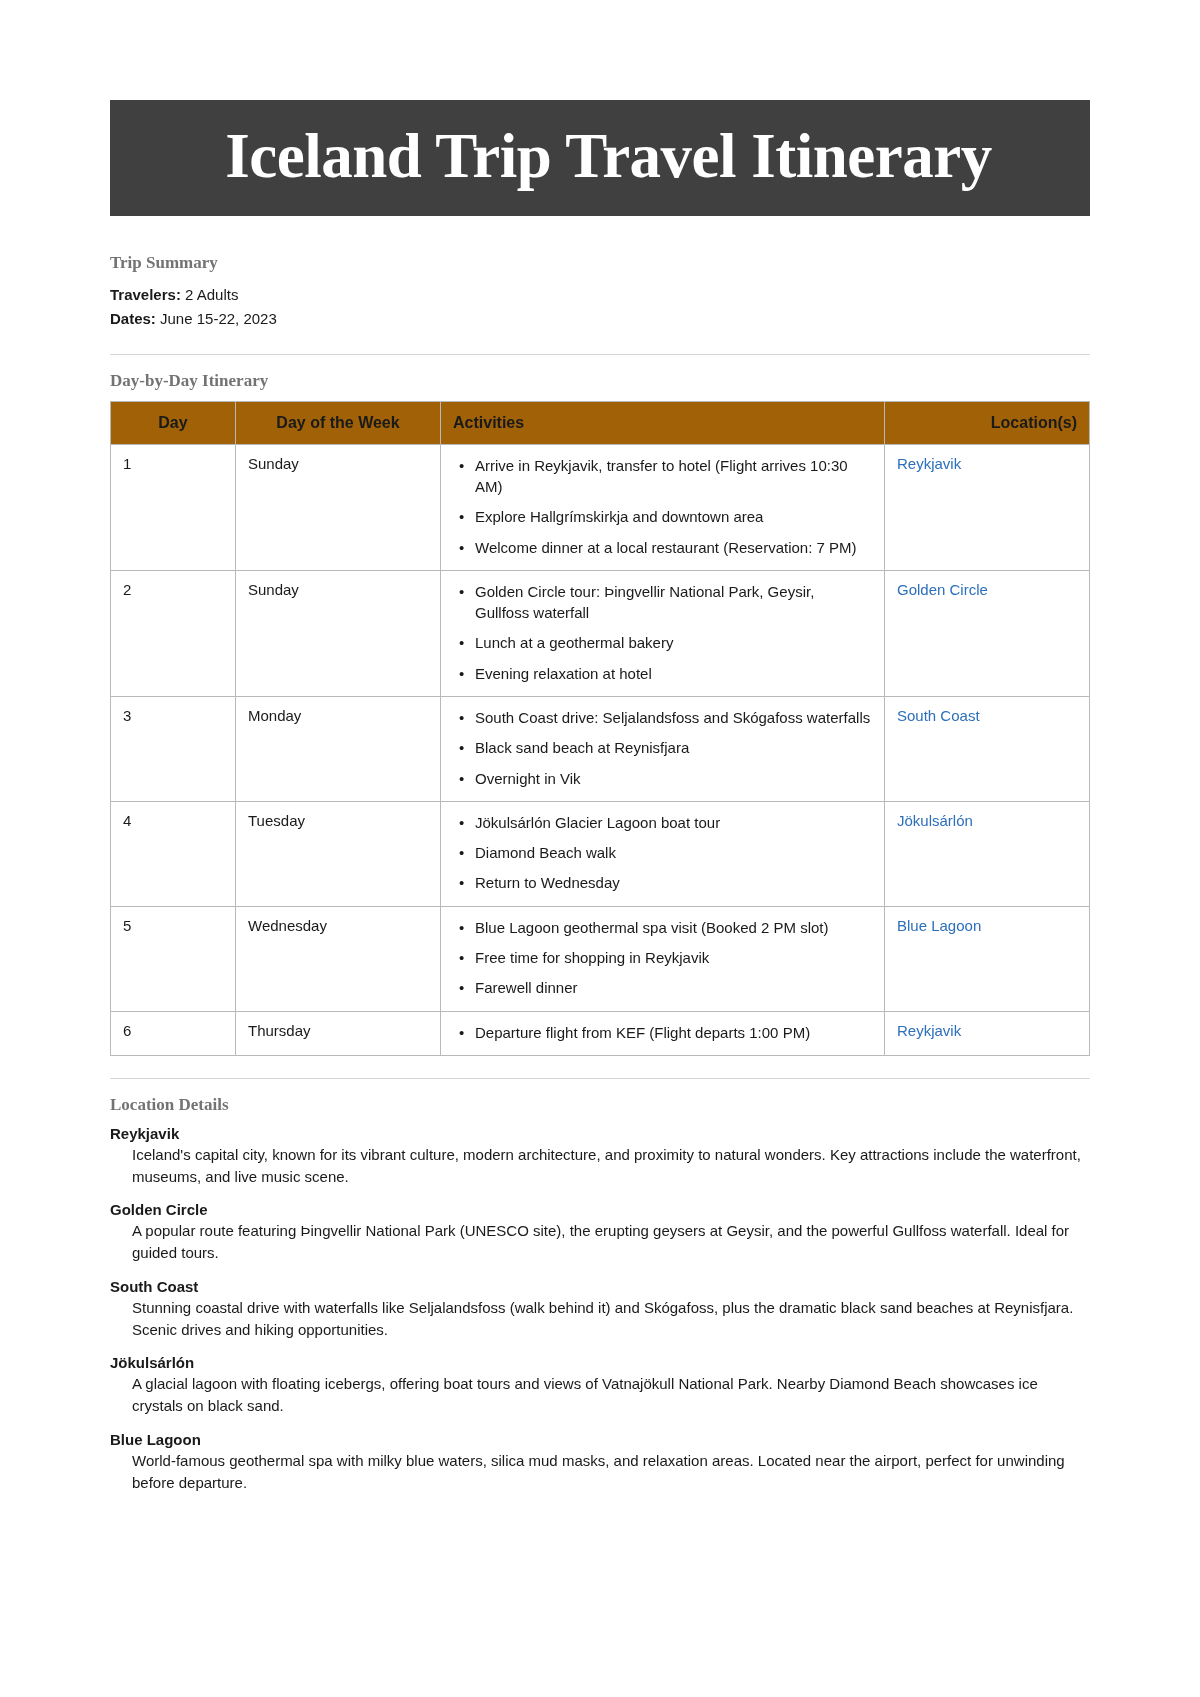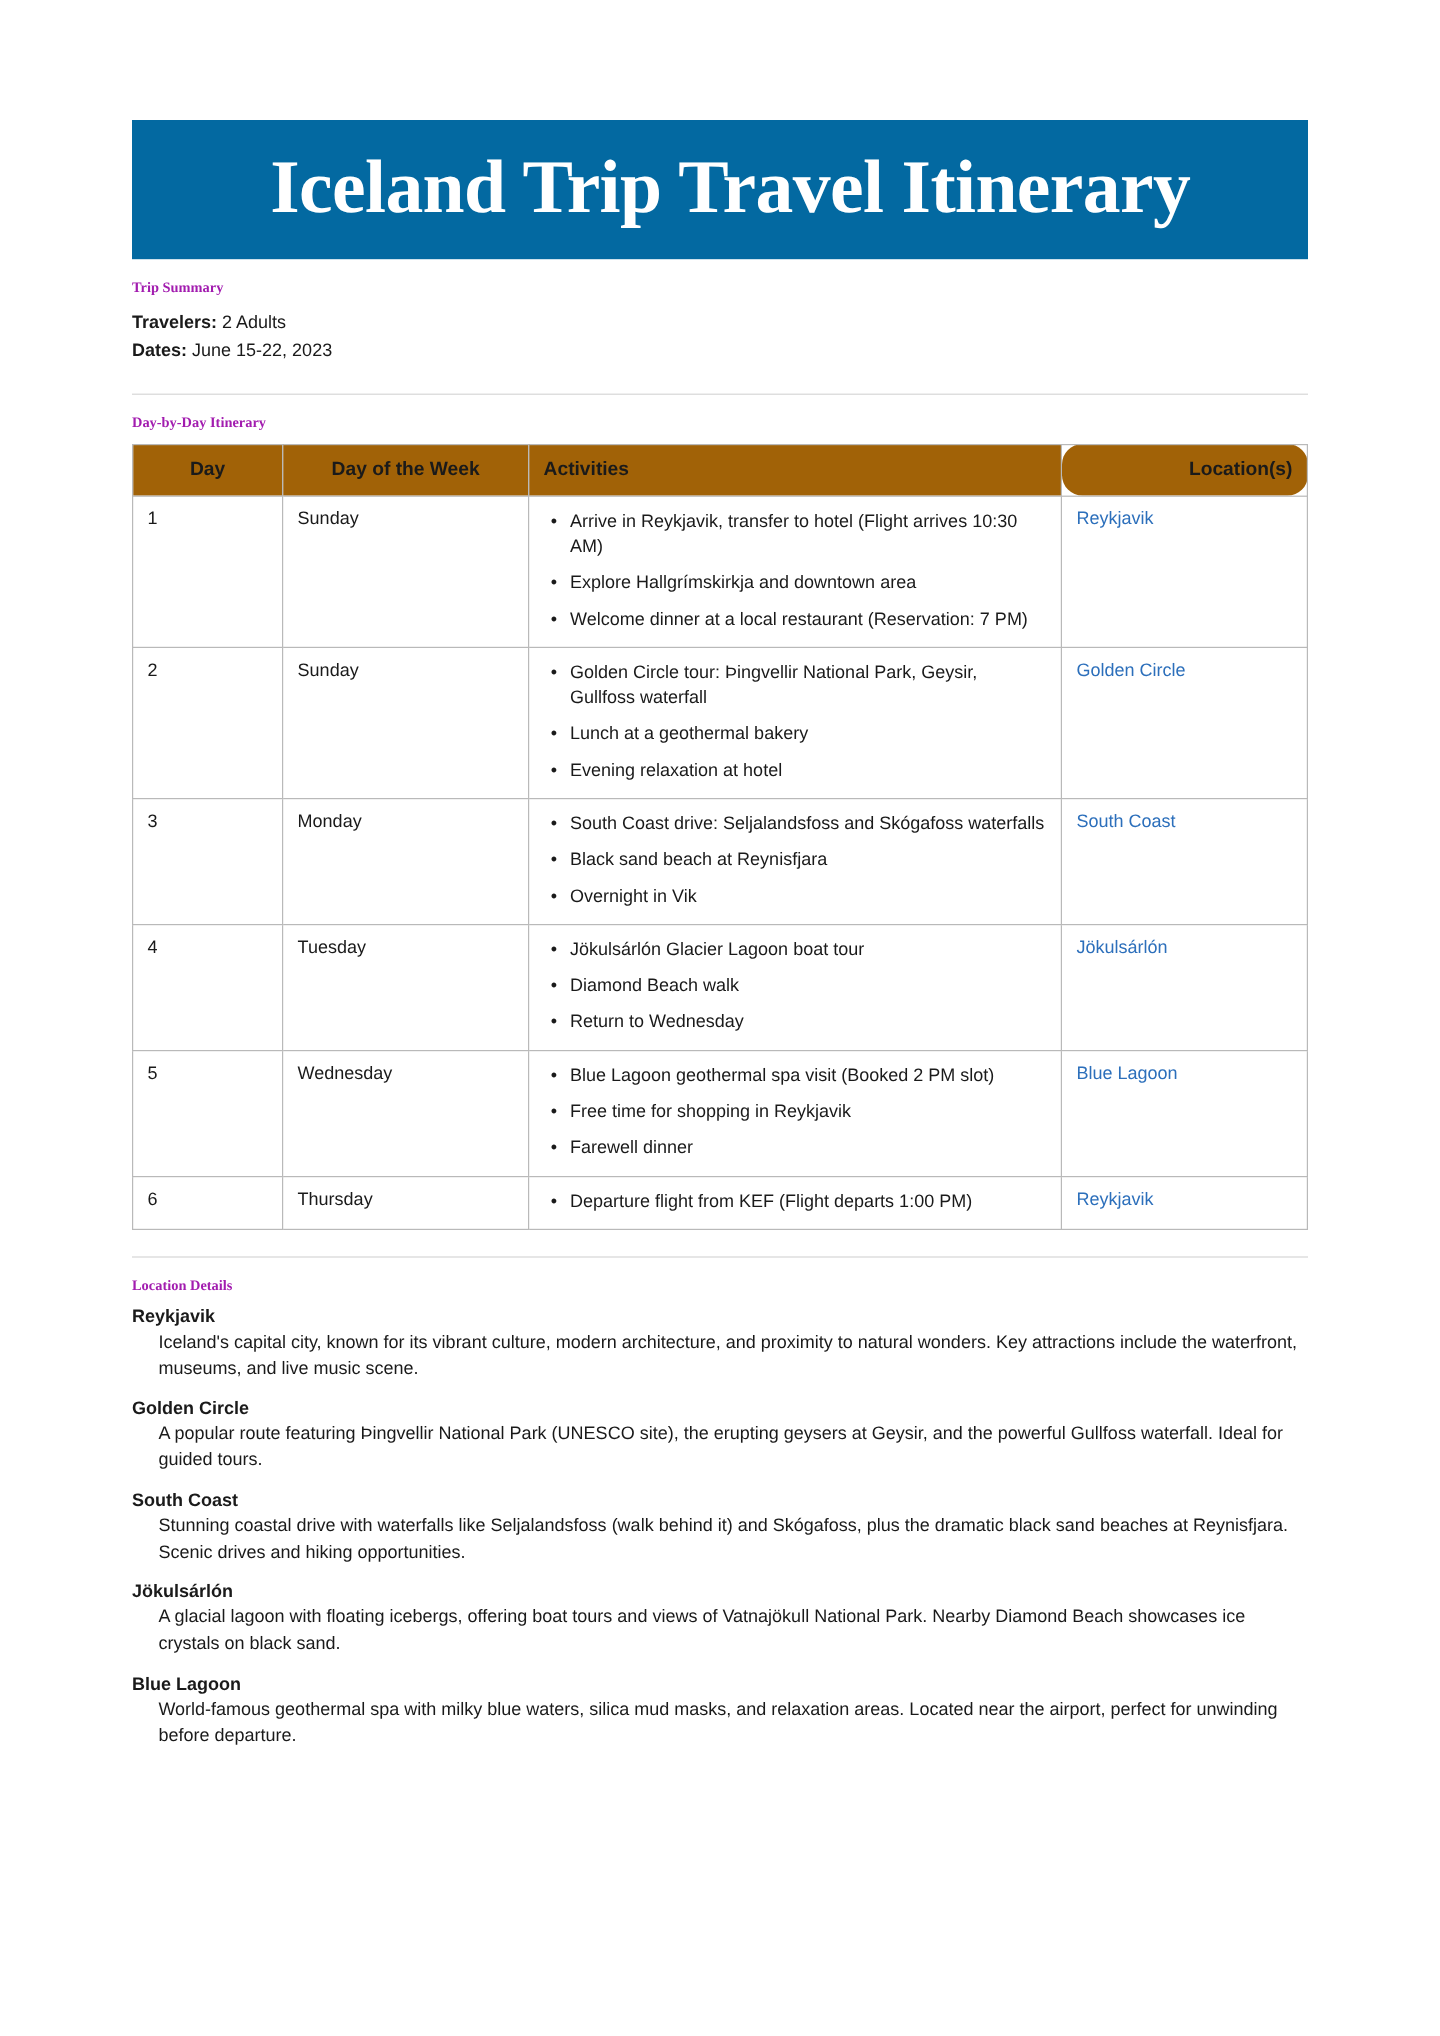--- a/index.html
+++ b/index.html
@@ -17,41 +17,41 @@
   .page {
     width: 1200px;
     min-height: 1697px;
     margin: 0 auto;
     position: relative;
     box-sizing: border-box;
     padding: 100px 110px 40px 110px;
   }
   
   .title-banner {
-    background: #0369a1;
+    background: #404040;
     color: #ffffff;
     padding: 22px 24px 26px 41px;
-    margin: 0 0 16px 0;
+    margin: 0 0 37px 0;
   }
   .title-banner h1 {
     margin: 0;
     font-family: "Liberation Serif", serif;
     font-weight: bold;
     font-size: 63px;
     line-height: 1.08;
     letter-spacing: -0.5px;
     text-align: center;
     white-space: nowrap;
   }
   
   .section-heading {
     font-family: "Liberation Serif", serif;
     font-weight: bold;
-    font-size: 12px;
-    color: #a21caf;
+    font-size: 17px;
+    color: #737373;
     margin: 0 0 10px 0;
   }
   .rule {
     border: 0;
     border-top: 1px solid #d6d6d6;
     margin: 22px 0 16px 0;
   }
   
   .summary {
     display: flex;
@@ -85,21 +85,21 @@
     font-weight: bold;
     font-size: 16px;
     padding: 12px 12px;
   }
   th.col-day, td.col-day { width: 100px; }
   th.col-dow, td.col-dow { width: 180px; }
   th.col-act, td.col-act { width: auto; }
   th.col-loc, td.col-loc { width: 180px; text-align: right; }
   th.col-act { text-align: left; }
   td.col-loc { text-align: left; }
-  th.col-loc { text-align: right; border-radius: 17px; }
+  th.col-loc { text-align: right; }
   td.col-day, td.col-dow { padding-top: 12px; }
   td.col-loc a, td.col-loc .loclink {
     color: #2c6fbb;
     text-decoration: none;
     font-size: 15px;
   }
   td.col-act ul {
     margin: 0;
     padding: 0 0 0 22px;
     list-style: none;

